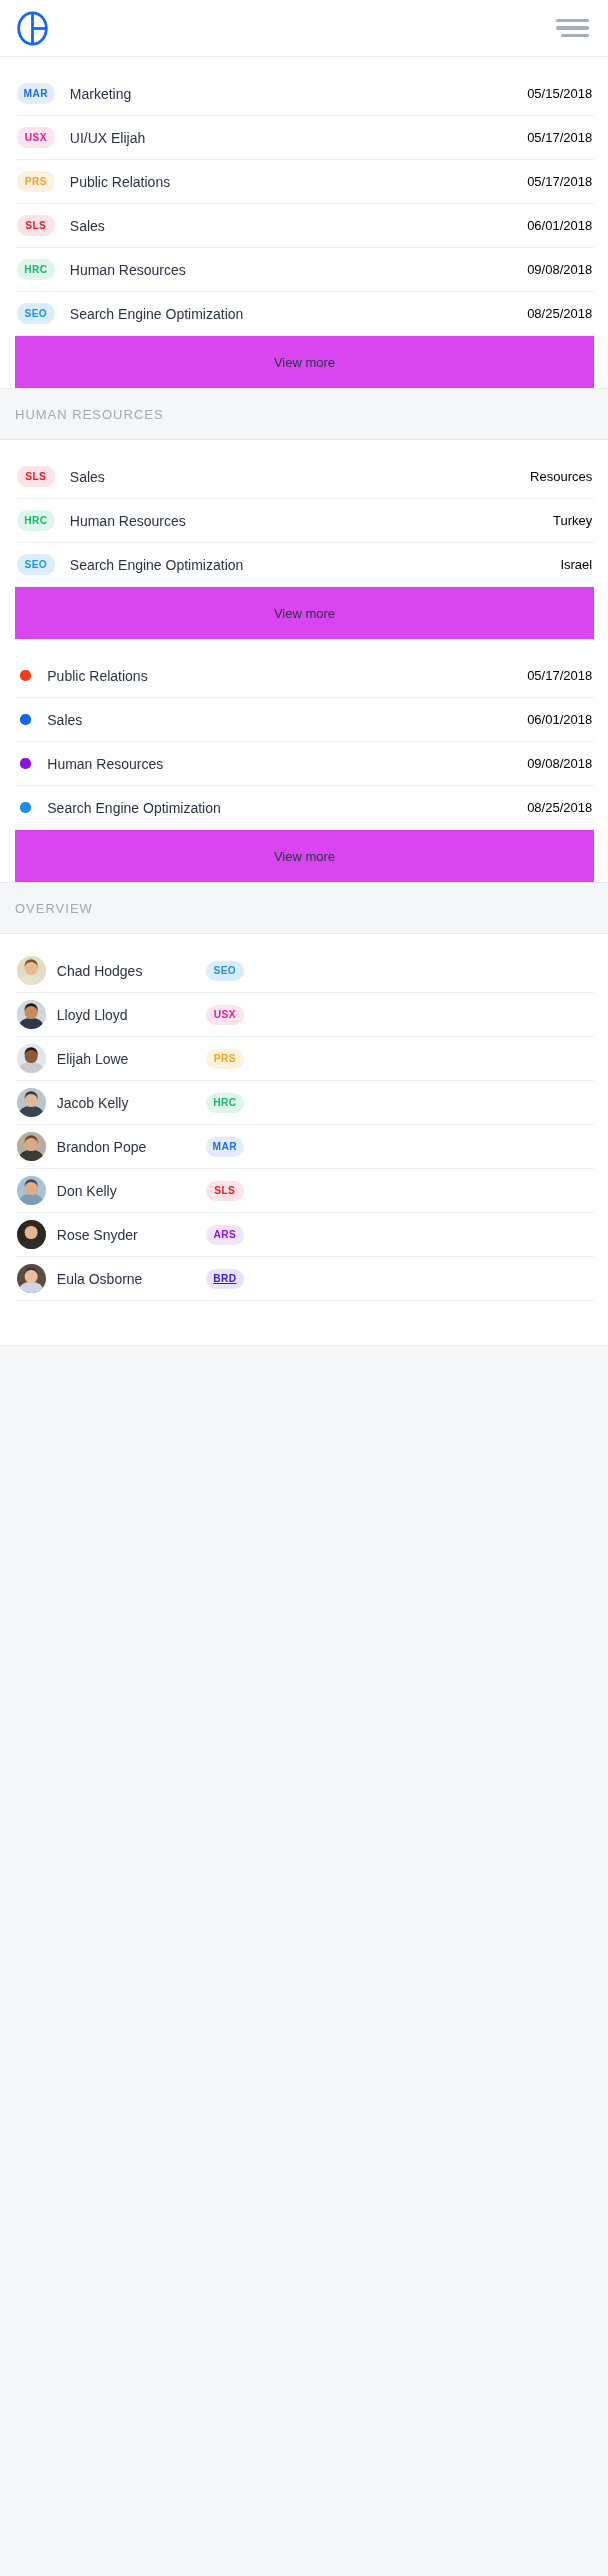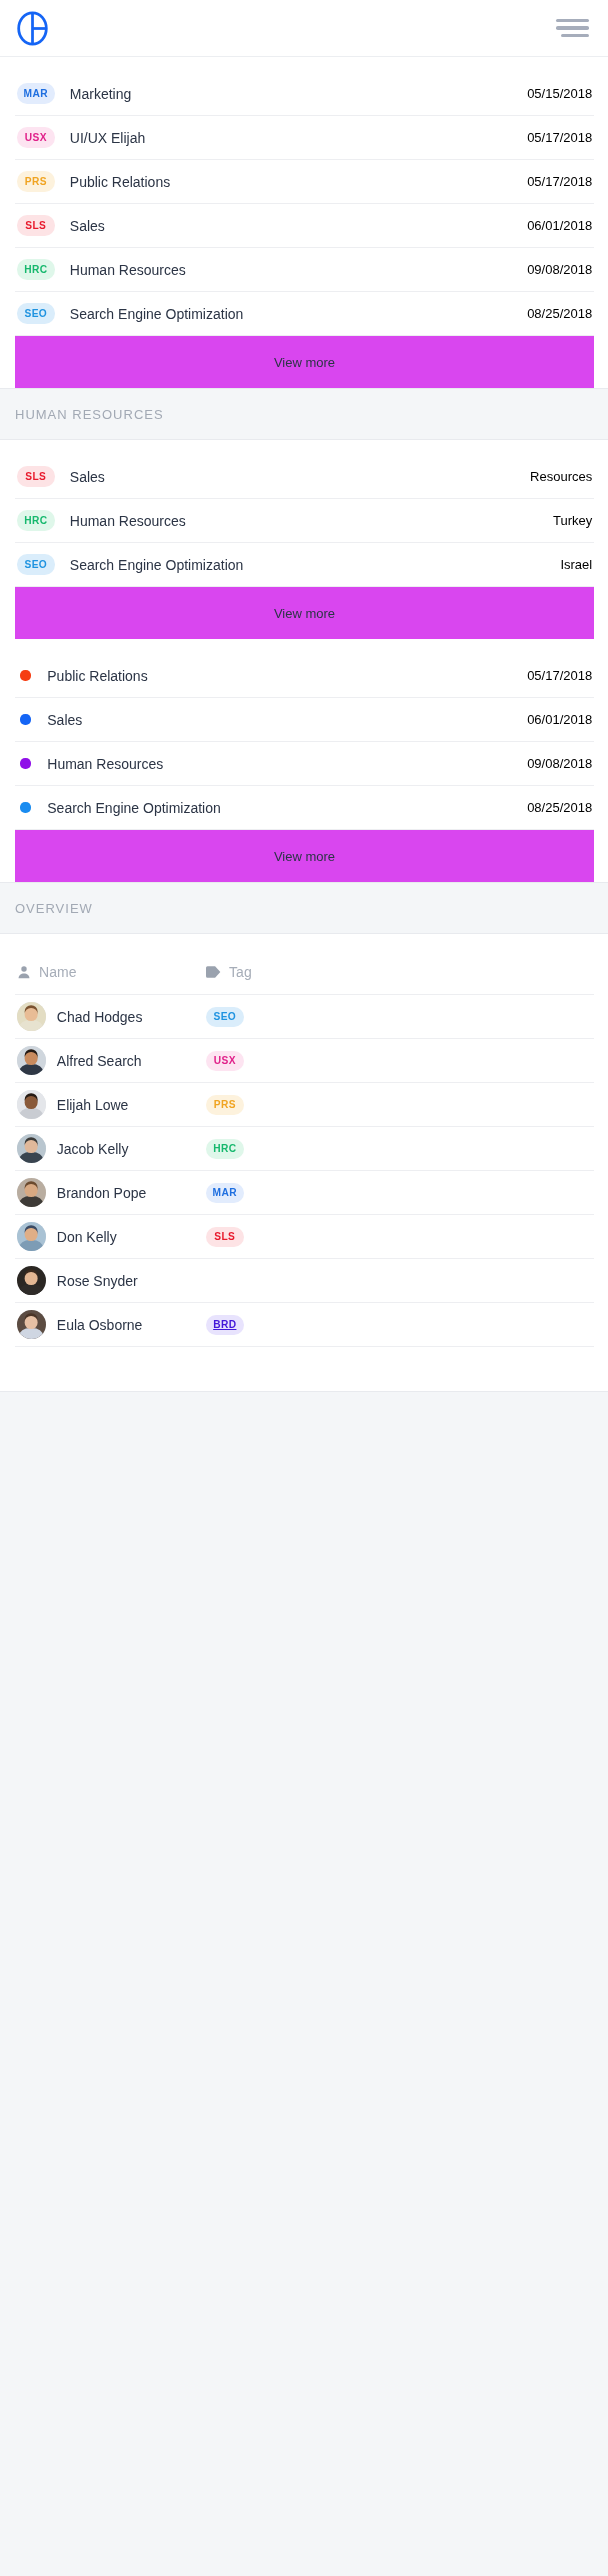--- a/index.html
+++ b/index.html
@@ -308,59 +308,40 @@
       </div>
       <div class="view-more">View more</div>
     </div>
   </div>
 
 <div class="section-head">
   <span class="title">OVERVIEW</span>
 </div>
 <div class="panel">
   <div class="panel-top-pad"></div>
-  <div class="table-head">
-    <div class="th th-name">
-      <span class="th-icon">
-        <svg width="14" height="14" viewBox="0 0 16 16" fill="currentColor" aria-hidden="true">
-          <circle cx="8" cy="4.6" r="3.1"></circle>
-          <path d="M1.8 15c0-3.3 2.8-5.4 6.2-5.4s6.2 2.1 6.2 5.4z"></path>
-        </svg>
-      </span>
-      <span>Name</span>
-    </div>
-    <div class="th th-tag">
-      <span class="th-icon">
-        <svg width="15" height="12" viewBox="0 0 18 14" fill="currentColor" aria-hidden="true">
-          <path d="M0 1.8A1.8 1.8 0 0 1 1.8 0h9.1l6.3 7-6.3 7H1.8A1.8 1.8 0 0 1 0 12.2z"></path>
-        </svg>
-      </span>
-      <span>Tag</span>
-    </div>
-  </div>
   <div id="overview-rows">
       <div class="trow">
         <div class="td-name">
           <span class="avatar">
             <span class="av-bg" style="background: rgb(227, 221, 195);"></span>
             <span class="av-body" style="background: rgb(231, 226, 207);"></span>
             <span class="av-head" style="background: rgb(232, 188, 149); box-shadow: rgb(122, 82, 48) 0px -2.8px 0px 0px;"></span>
           </span>
           <span>Chad Hodges</span>
         </div>
         <div class="td-tag"><span class="badge" style="color: rgb(31, 147, 224); background: rgb(218, 237, 251);">SEO</span></div>
       </div>
       <div class="trow">
         <div class="td-name">
           <span class="avatar">
             <span class="av-bg" style="background: rgb(207, 214, 221);"></span>
             <span class="av-body" style="background: rgb(47, 56, 69);"></span>
             <span class="av-head" style="background: rgb(201, 139, 94); box-shadow: rgb(36, 26, 20) 0px -2.8px 0px 0px;"></span>
           </span>
-          <span>Alfred Search</span>
+          <span>Lloyd Lloyd</span>
         </div>
         <div class="td-tag"><span class="badge" style="color: rgb(224, 33, 138); background: rgb(253, 228, 241);">USX</span></div>
       </div>
       <div class="trow">
         <div class="td-name">
           <span class="avatar">
             <span class="av-bg" style="background: rgb(228, 230, 234);"></span>
             <span class="av-body" style="background: rgb(201, 204, 210);"></span>
             <span class="av-head" style="background: rgb(138, 90, 58); box-shadow: rgb(36, 26, 20) 0px -2.8px 0px 0px;"></span>
           </span>
@@ -403,20 +384,21 @@
       </div>
       <div class="trow">
         <div class="td-name">
           <span class="avatar">
             <span class="av-bg" style="background: rgb(43, 39, 35);"></span>
             <span class="av-body" style="background: rgb(46, 43, 40);"></span>
             <span class="av-head" style="background: rgb(227, 183, 147); box-shadow: rgb(58, 42, 30) 0px -2.8px 0px 0px;"></span>
           </span>
           <span>Rose Snyder</span>
         </div>
+        <div class="td-tag"><span class="badge" style="color: rgb(139, 20, 232); background: rgb(240, 228, 253);">ARS</span></div>
       </div>
       <div class="trow">
         <div class="td-name">
           <span class="avatar">
             <span class="av-bg" style="background: rgb(92, 76, 66);"></span>
             <span class="av-body" style="background: rgb(207, 214, 226);"></span>
             <span class="av-head" style="background: rgb(230, 192, 164); box-shadow: rgb(74, 52, 38) 0px -2.8px 0px 0px;"></span>
           </span>
           <span>Eula Osborne</span>
         </div>

